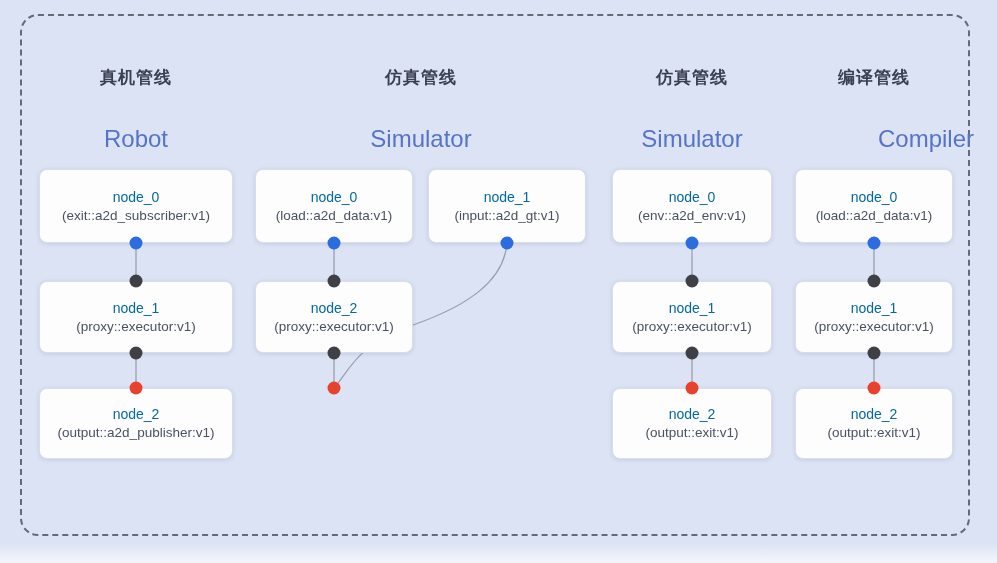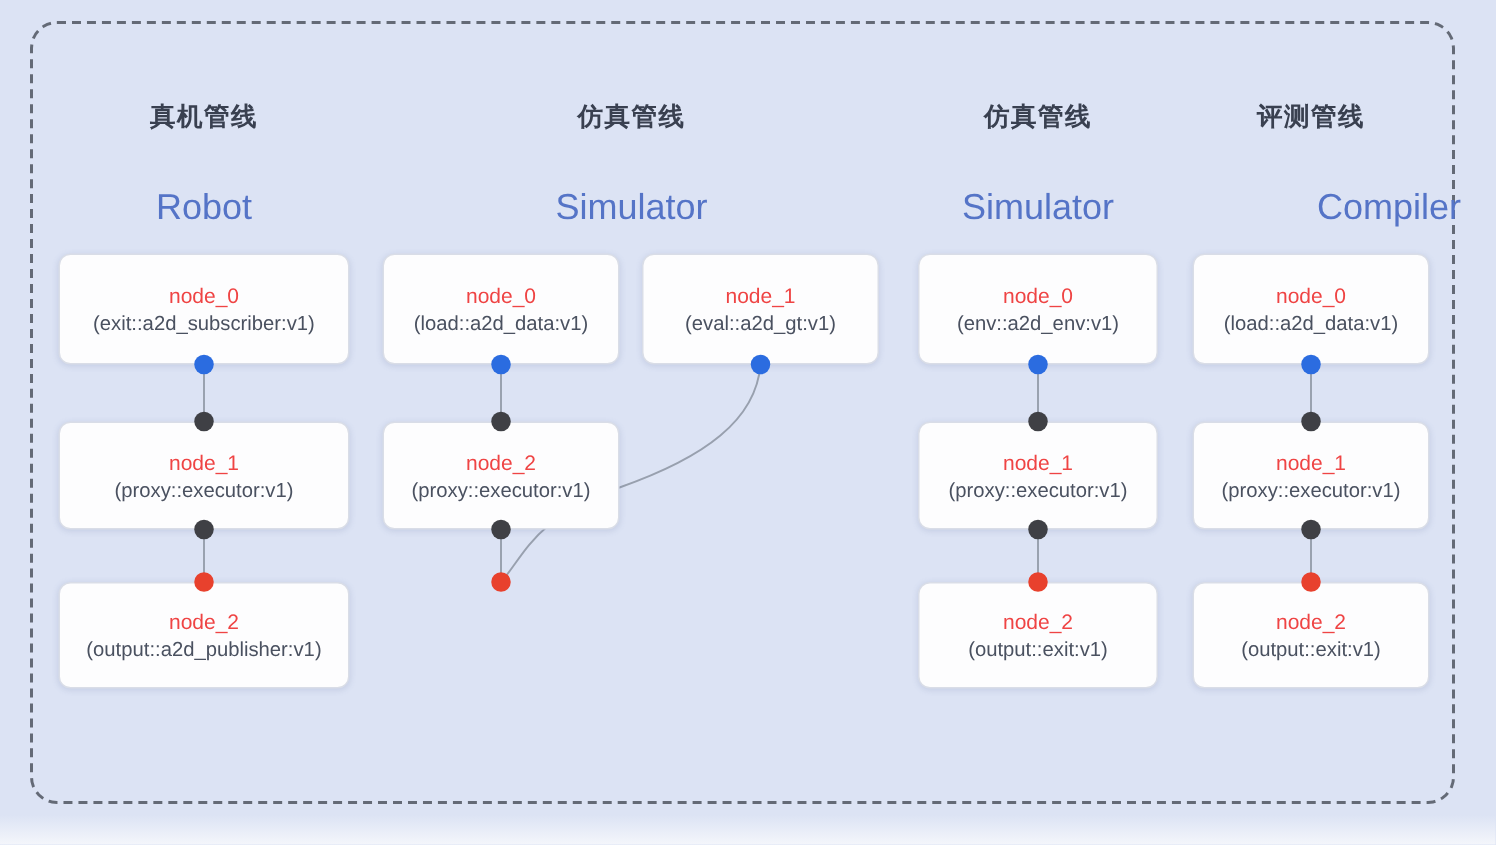--- a/index.html
+++ b/index.html
@@ -29,21 +29,21 @@
     font-size:24px;font-weight:400;color:#5574c7;
     white-space:nowrap;z-index:2;
   }
   .card{
     position:absolute;z-index:2;box-sizing:border-box;
     background:#fdfdfe;border:1px solid #d9dde7;border-radius:8px;
     box-shadow:0 1px 4px rgba(96,112,160,0.20);
     display:flex;flex-direction:column;align-items:center;justify-content:center;
     gap:5px;text-align:center;
   }
-  .nname{font-size:14px;color:#ef4444;line-height:1;}
+  .nname{font-size:14px;color:#0369a1;line-height:1;}
   .ntype{font-size:13.5px;color:#4a5160;line-height:1;}
   .col-a{left:39px;width:194px;}
   .col-b{left:255px;width:158px;}
   .col-b2{left:428px;width:158px;}
   .col-c{left:612px;width:160px;}
   .col-d{left:795px;width:158px;}
   .row1{top:169px;height:74px;}
   .row2{top:281px;height:72px;}
   .row3{top:388px;height:71px;}
   .dot{
@@ -77,21 +77,21 @@
 
   <div class="title-zh" style="left:136px">真机管线</div>
   <div class="title-en" style="left:136px">Robot</div>
 
   <div class="title-zh" style="left:421px">仿真管线</div>
   <div class="title-en" style="left:421px">Simulator</div>
 
   <div class="title-zh" style="left:692px">仿真管线</div>
   <div class="title-en" style="left:692px">Simulator</div>
 
-  <div class="title-zh" style="left:874px">评测管线</div>
+  <div class="title-zh" style="left:874px">编译管线</div>
   <div class="title-en" style="left:926px">Compiler</div>
 
   <div class="card col-a row1">
     <div class="nname">node_0</div>
     <div class="ntype">(exit::a2d_subscriber:v1)</div>
   </div>
   <div class="card col-a row2">
     <div class="nname">node_1</div>
     <div class="ntype">(proxy::executor:v1)</div>
   </div>
@@ -99,21 +99,21 @@
     <div class="nname">node_2</div>
     <div class="ntype">(output::a2d_publisher:v1)</div>
   </div>
 
   <div class="card col-b row1">
     <div class="nname">node_0</div>
     <div class="ntype">(load::a2d_data:v1)</div>
   </div>
   <div class="card col-b2 row1">
     <div class="nname">node_1</div>
-    <div class="ntype">(eval::a2d_gt:v1)</div>
+    <div class="ntype">(input::a2d_gt:v1)</div>
   </div>
   <div class="card col-b row2">
     <div class="nname">node_2</div>
     <div class="ntype">(proxy::executor:v1)</div>
   </div>
 
   <div class="card col-c row1">
     <div class="nname">node_0</div>
     <div class="ntype">(env::a2d_env:v1)</div>
   </div>

